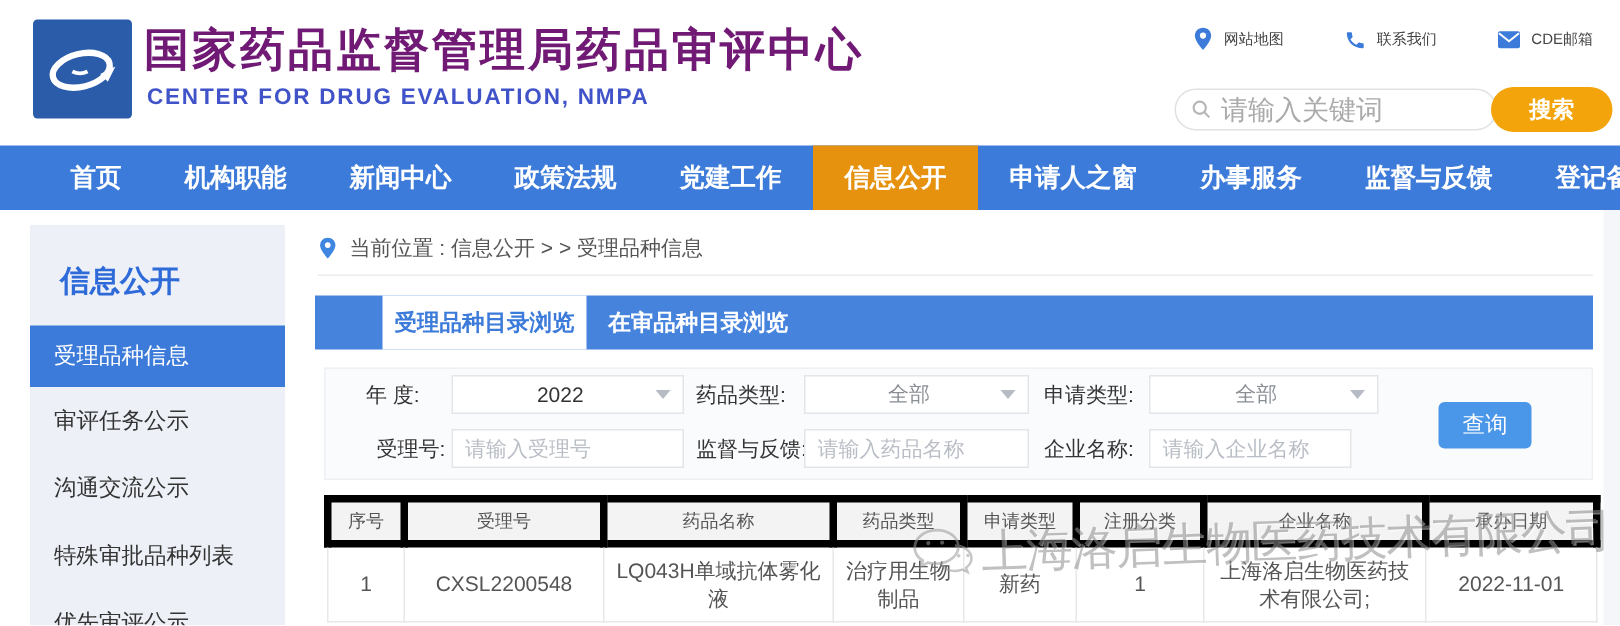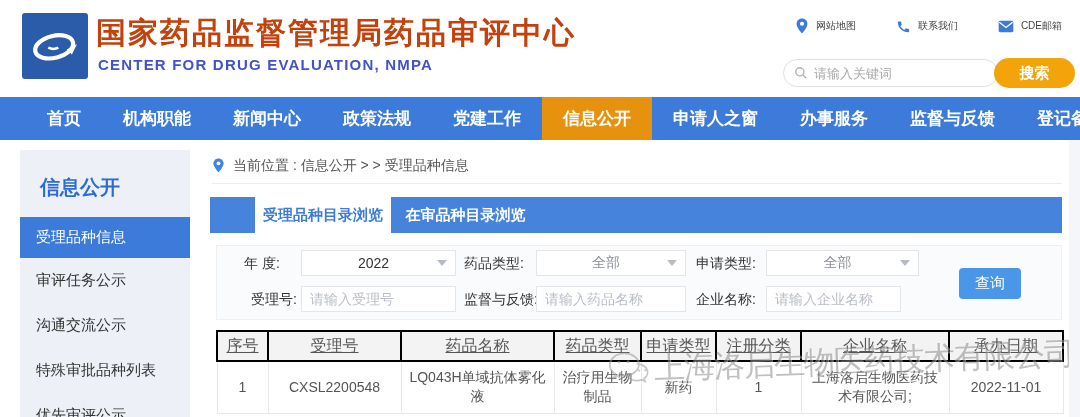--- a/index.html
+++ b/index.html
@@ -3,29 +3,29 @@
 <meta charset="utf-8">
 <style>
   * { margin:0; padding:0; box-sizing:border-box; }
   html,body { background:#fff; }
   body { font-family:"Liberation Sans","DejaVu Sans",sans-serif; }
   .page { position:relative; width:1080px; height:417px; background:#fff; overflow:hidden; }
 
   
   .header { position:absolute; left:0; top:0; width:1080px; height:97px; background:#fff; }
   .logo { position:absolute; left:22px; top:13px; width:66px; height:66px; background:#2a5caa; border-radius:3px; display:flex; align-items:center; justify-content:center; }
-  .site-title { position:absolute; left:96px; top:13px; font-size:30px; font-weight:bold; color:#c2410c; letter-spacing:2px; white-space:nowrap; }
+  .site-title { position:absolute; left:96px; top:13px; font-size:30px; font-weight:bold; color:#701a75; letter-spacing:2px; white-space:nowrap; }
   .site-subtitle { position:absolute; left:98px; top:56px; font-size:15px; font-weight:bold; color:#4053c8; letter-spacing:1.2px; white-space:nowrap; }
 
   .top-links { position:absolute; right:18px; top:18px; display:flex; gap:40px; align-items:center; }
   .top-link { display:flex; align-items:center; gap:7px; font-size:10px; color:#444; cursor:pointer; }
 
   .search-wrap { position:absolute; left:783px; top:58px; width:292px; height:30px; }
   .search-box { position:absolute; left:0; top:1px; width:215px; height:28px; border:1px solid #e1e1e1; border-radius:14px; background:#fff; display:flex; align-items:center; padding:0 10px; gap:6px; }
-  .search-box input { border:none; outline:none; flex:1; font-size:13px; color:#333; background:transparent; font-family:inherit; }
+  .search-box input { border:none; outline:none; flex:1; font-size:18px; color:#333; background:transparent; font-family:inherit; }
   .search-box input::placeholder { color:#aaa; }
   .search-btn { position:absolute; left:211px; top:0; width:81px; height:30px; border:none; border-radius:15px; background:#f3a40b; color:#fff; font-size:15px; cursor:pointer; font-family:inherit;font-weight:bold; }
 
   
   .nav { position:absolute; left:0; top:97px; width:1080px; height:43px; background:#3c7bd9; display:flex; align-items:stretch; padding-left:26px; }
   .nav-item { display:flex; align-items:center; padding:0 21px; color:#fff; font-size:17px; font-weight:bold; cursor:pointer; white-space:nowrap; }
   .nav-item.active { background:#e6920e; }
   .nav-sep { width:1px; height:16px; background:rgba(255,255,255,.45); align-self:center; }
 
   
@@ -48,21 +48,21 @@
   .f-select { position:absolute; height:26px; background:#fff; border:1px solid #e3e5e8; display:flex; align-items:center; padding:0 8px; font-size:14px; cursor:pointer; }
   .f-select .val { flex:1; }
   .val-dark { color:#333; } .val-gray { color:#8a8f96; }
   .chev { width:0; height:0; border-left:5px solid transparent; border-right:5px solid transparent; border-top:6px solid #b7bcc4; }
   .f-input { position:absolute; height:26px; background:#fff; border:1px solid #e3e5e8; padding:0 8px; font-size:14px; color:#333; outline:none; font-family:inherit; }
   .f-input::placeholder { color:#b9bec6; }
   .row1 { top:4px;text-align:center; } .row2 { top:40px; }
   .query-btn { position:absolute; left:742px; top:22px; width:62px; height:31px; background:#4a96e8; border:none; border-radius:4px; color:#fff; font-size:15px; cursor:pointer; font-family:inherit; }
 
   .grid { position:absolute; left:6px; top:182px; width:846px; border-collapse:collapse; table-layout:fixed; }
-  .grid th { height:30px; background:#f3f3f3; border:2px solid #000000; font-size:16px; font-weight:normal; color:#555;text-decoration:underline; }
+  .grid th { height:30px; background:#f3f3f3; border:5px solid #000000; font-size:12px; font-weight:normal; color:#555; }
   .grid td { height:52px; background:#fff; border:1px solid #e8e8e8; font-size:14px; color:#555; text-align:center; line-height:1.35; padding:2px 6px; word-break:break-all; }
 
   
   .watermark { position:absolute; left:606px; top:341px; display:flex; align-items:center; gap:2px; pointer-events:none; transform:rotate(-2deg); opacity:.55; }
   .watermark .wm-text { font-size:31px; color:#8d8d8d; letter-spacing:-1px; white-space:nowrap; text-shadow:1px 1px 0 rgba(255,255,255,.8); }
 
   .scrollbar { position:absolute; right:0; top:140px; width:11px; height:277px; background:#f4f6f9; }
 
   .icon { display:inline-flex; }
 </style>

